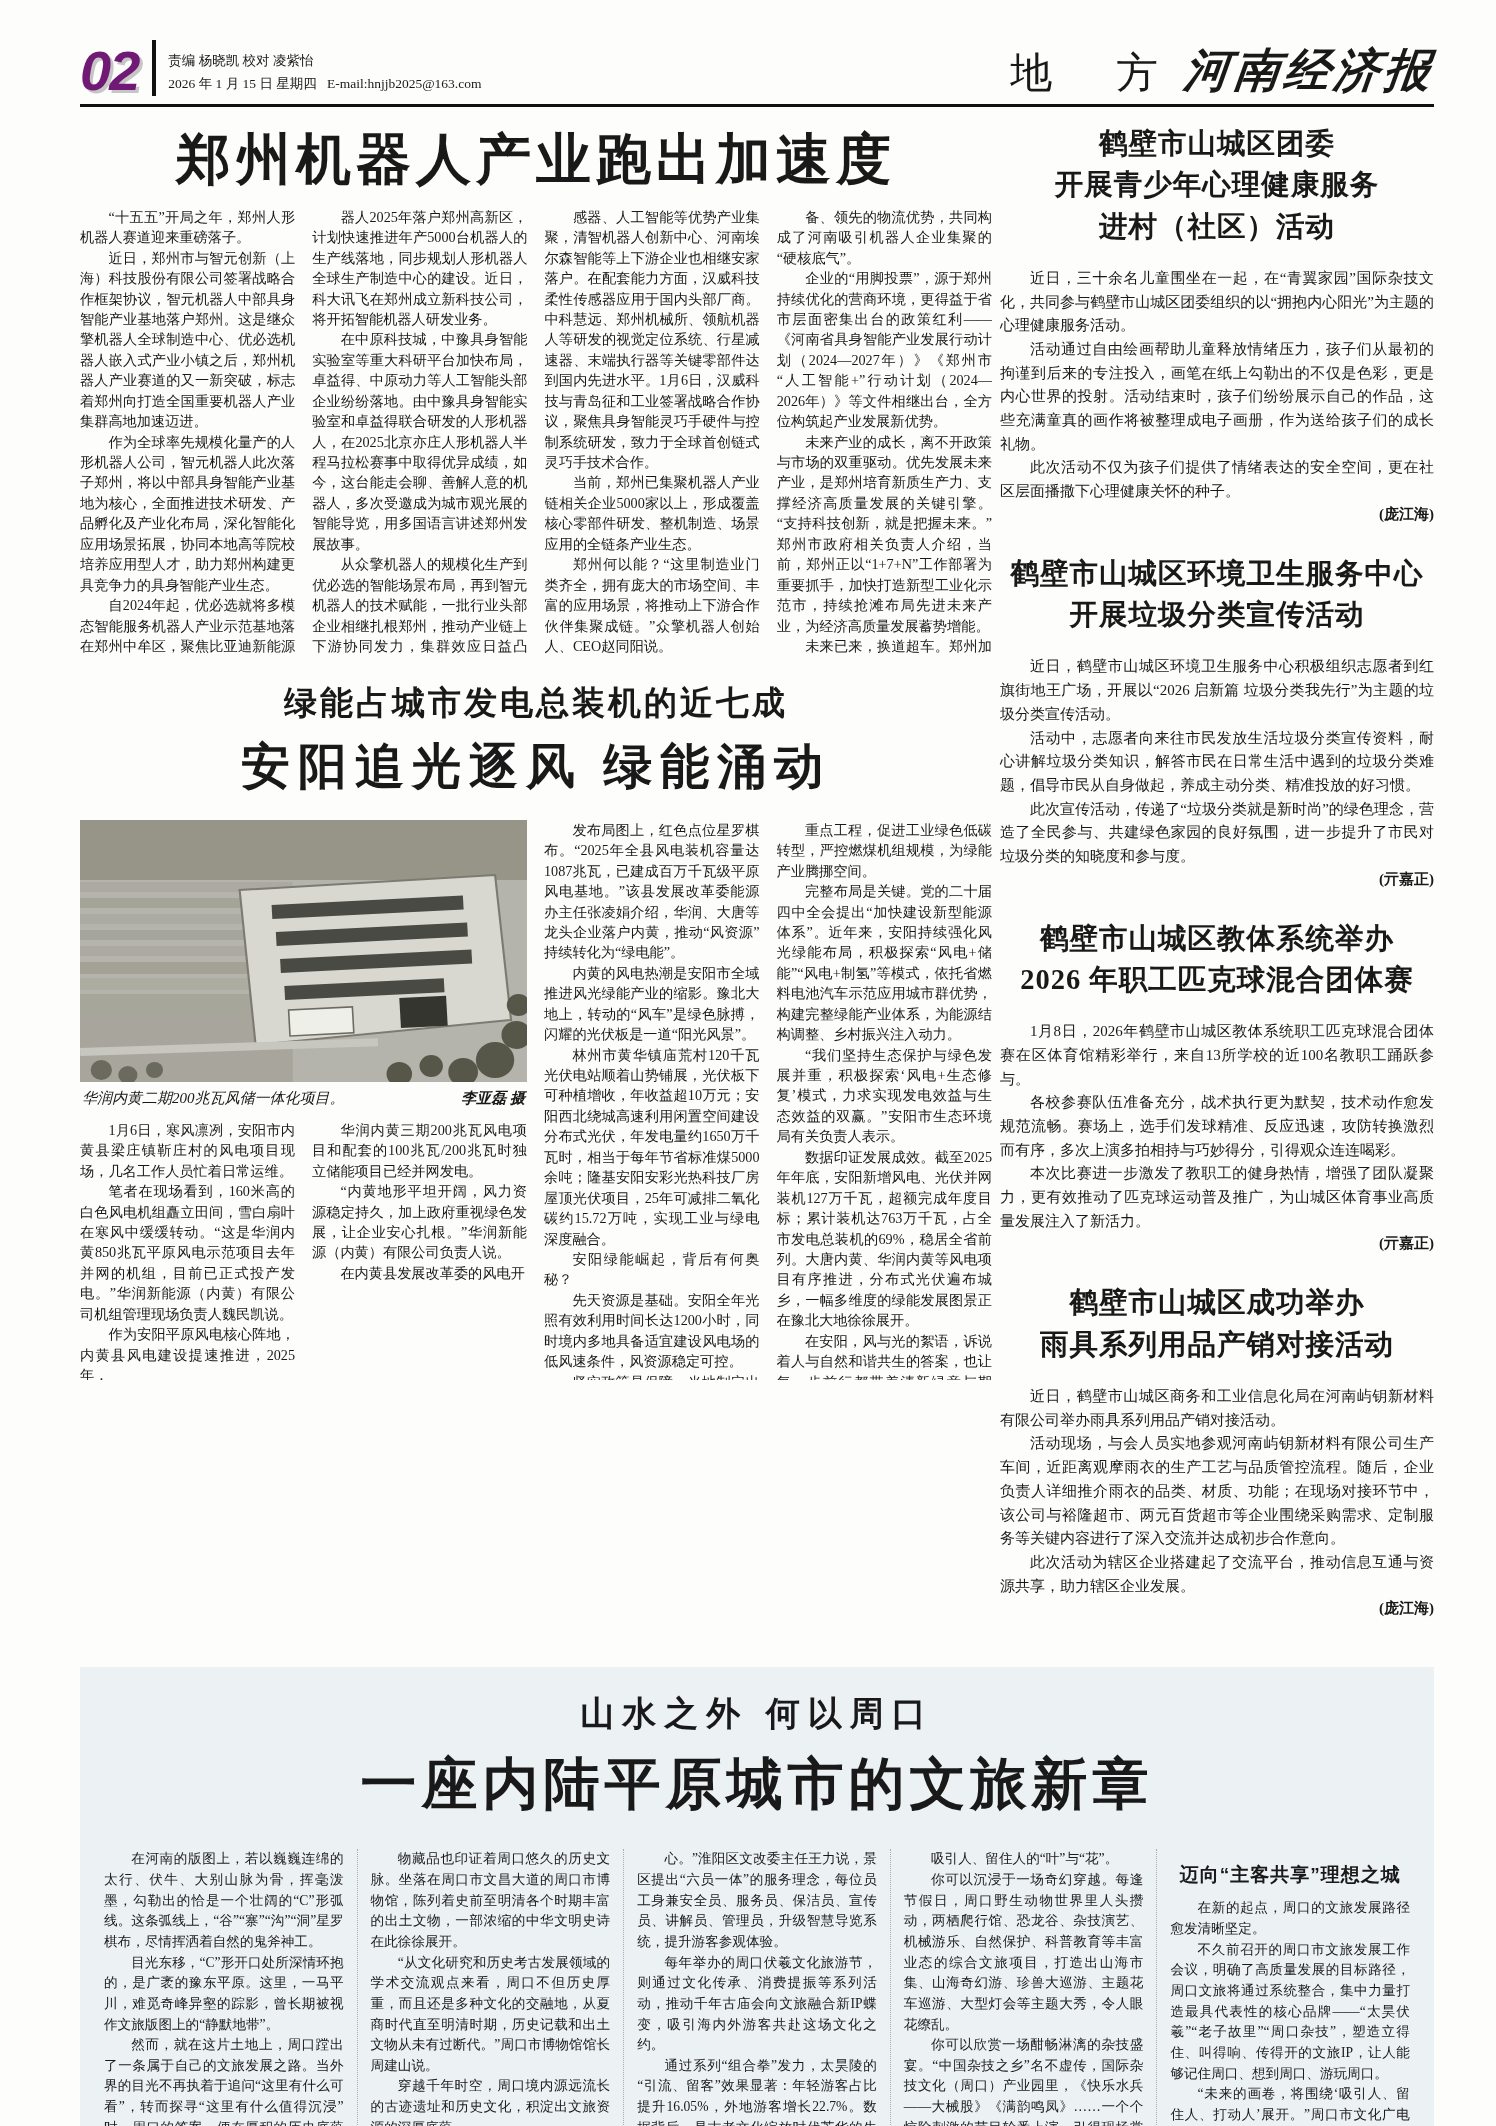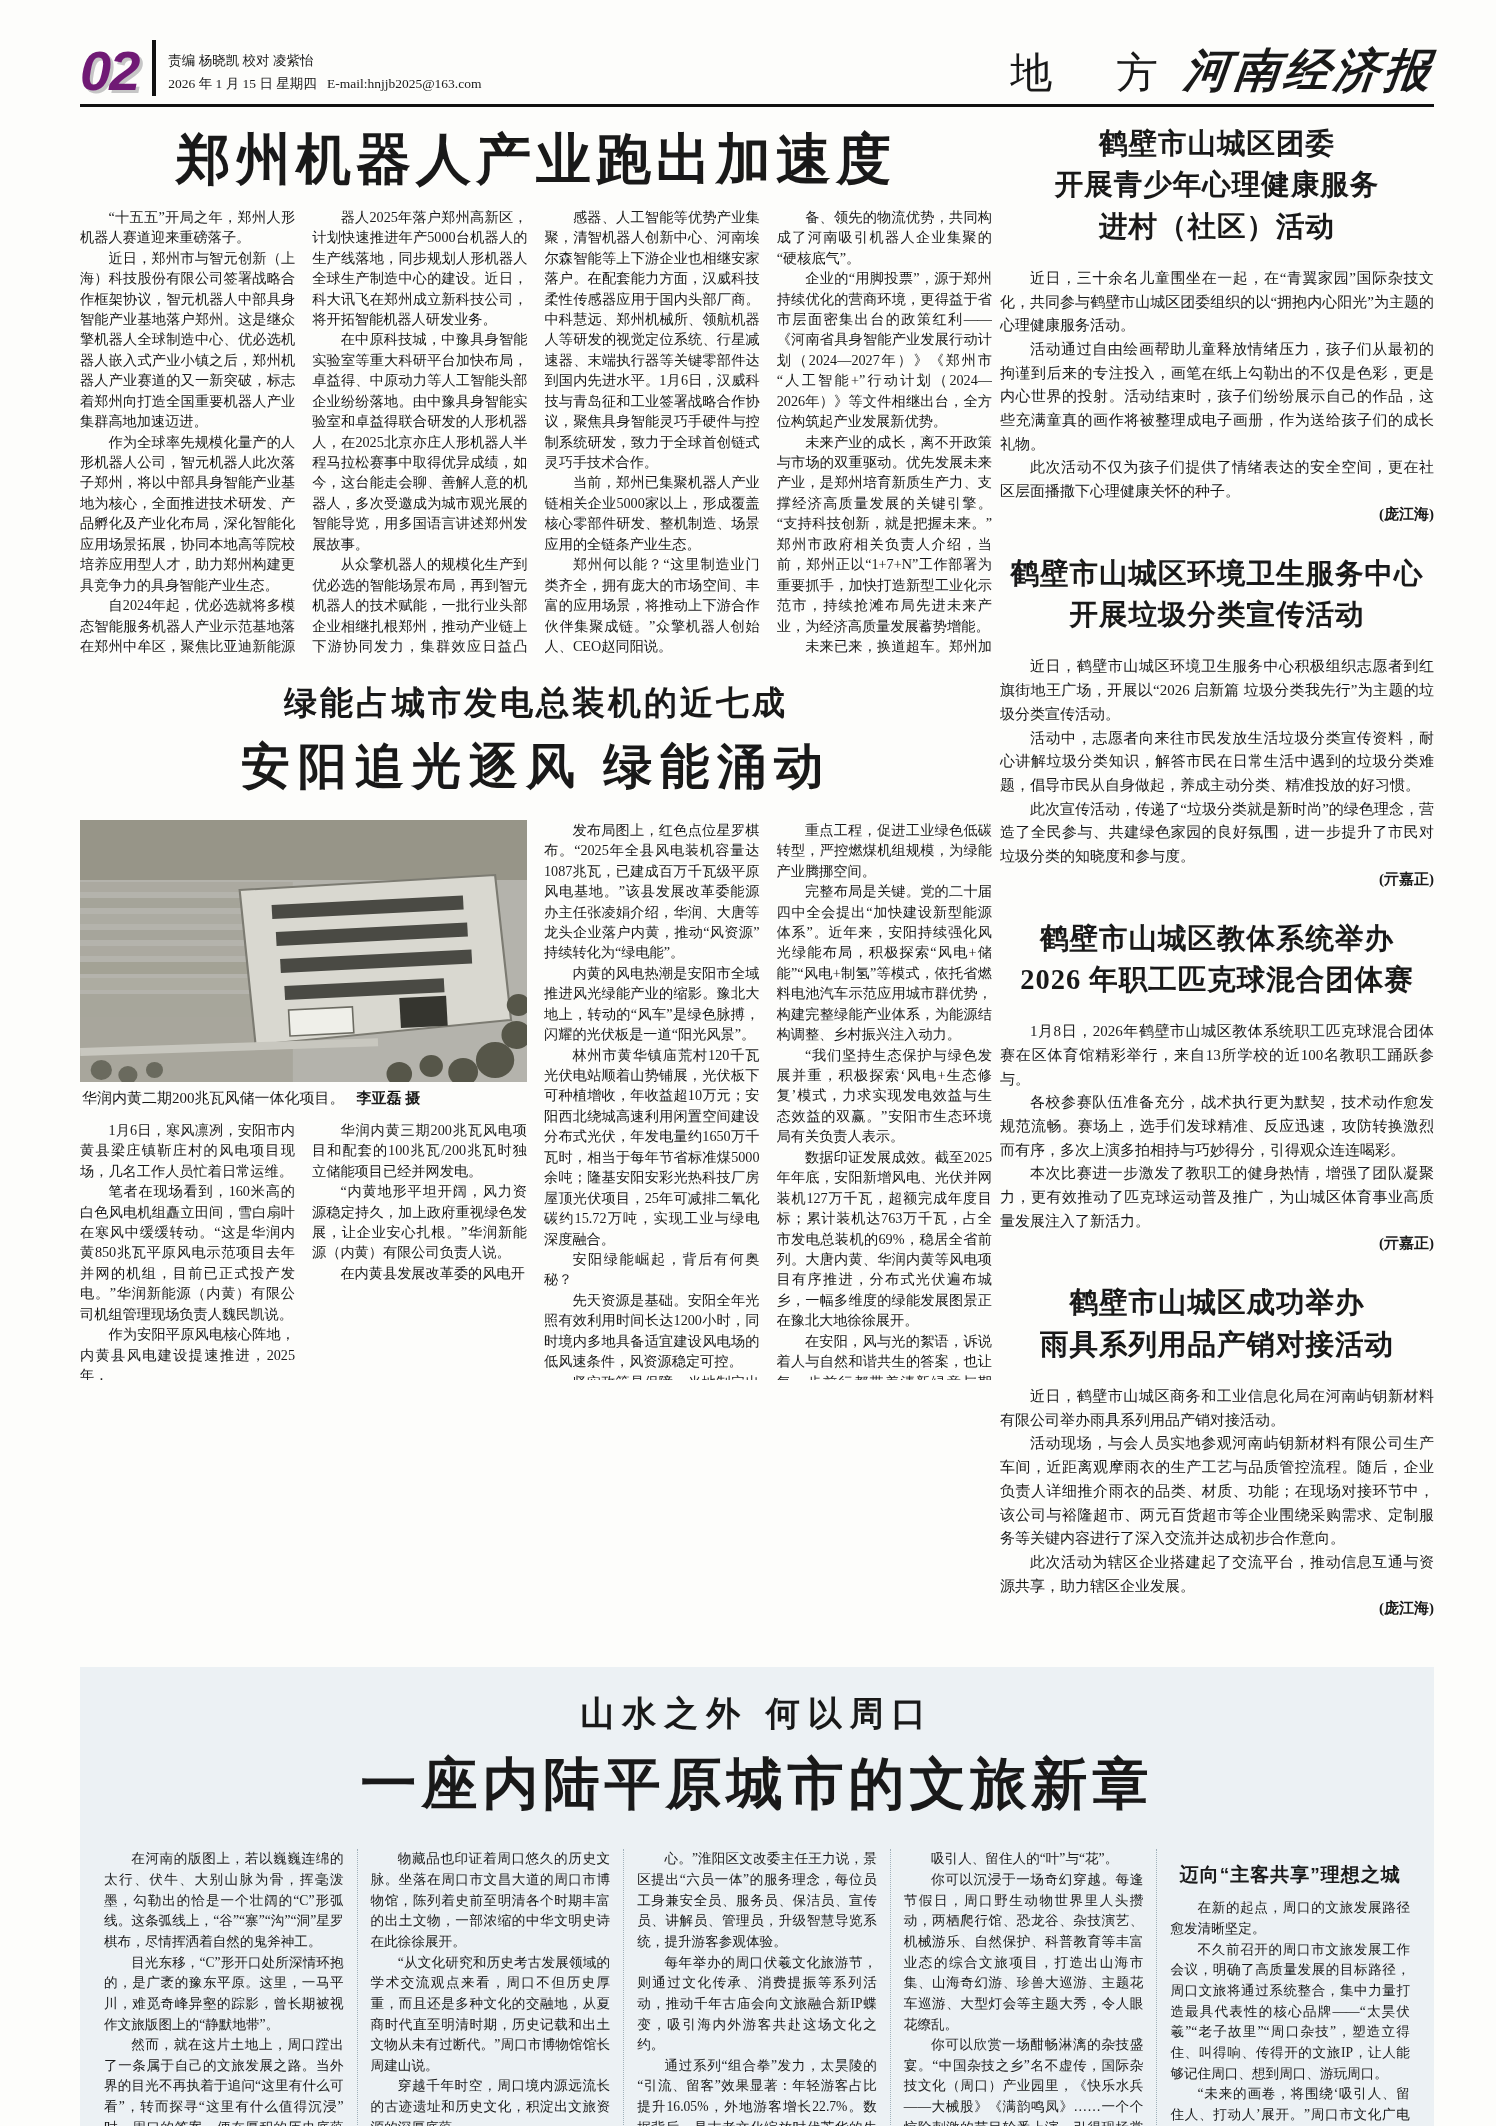--- a/index.html
+++ b/index.html
@@ -39,21 +39,21 @@
   .a1-body{height:450px;}
   .col{flex:1; min-width:0; overflow:hidden;}
   .para{margin:0; text-align:justify; text-indent:2em; font-size:14.2px; line-height:1.44;}
   
   .a2-kicker{text-align:center; font-weight:700; font-size:33px; letter-spacing:3px; margin-top:24px;}
   .a2-headline{text-align:center; font-weight:900; font-size:49px; letter-spacing:8px; margin:8px 0 20px;}
   .a2-content{display:flex; gap:17px; height:560px; overflow:hidden;}
   .a2-left{width:calc(50% - 9px); flex:none; display:flex; flex-direction:column;}
   .photo-frame{width:100%; height:262px; background:#9a9a94; overflow:hidden;}
   .photo-frame svg{display:block; width:100%; height:100%;}
-  .caption-row{display:flex; justify-content:flex-start; align-items:baseline; padding:7px 2px 12px; font-size:15px;}
+  .caption-row{display:flex; justify-content:space-between; align-items:baseline; padding:7px 2px 12px; font-style:italic; font-size:15px;}
   .caption-credit{font-weight:700; white-space:nowrap; padding-left:12px;}
   .a2-left-cols{flex:1; overflow:hidden;}
   .a2-right{flex:1; min-width:0;}
   .a2-right .cols-row{height:100%;}
   
   .r-article{margin-bottom:29px;}
   .r-headline{text-align:center; font-weight:900; font-size:28.5px; line-height:1.45; margin:6px 0 20px; letter-spacing:1px;}
   .r-body .para{font-size:15px; line-height:1.58;}
   .r-byline{text-align:right; font-weight:700; font-size:15px; margin-top:1px;}
   

